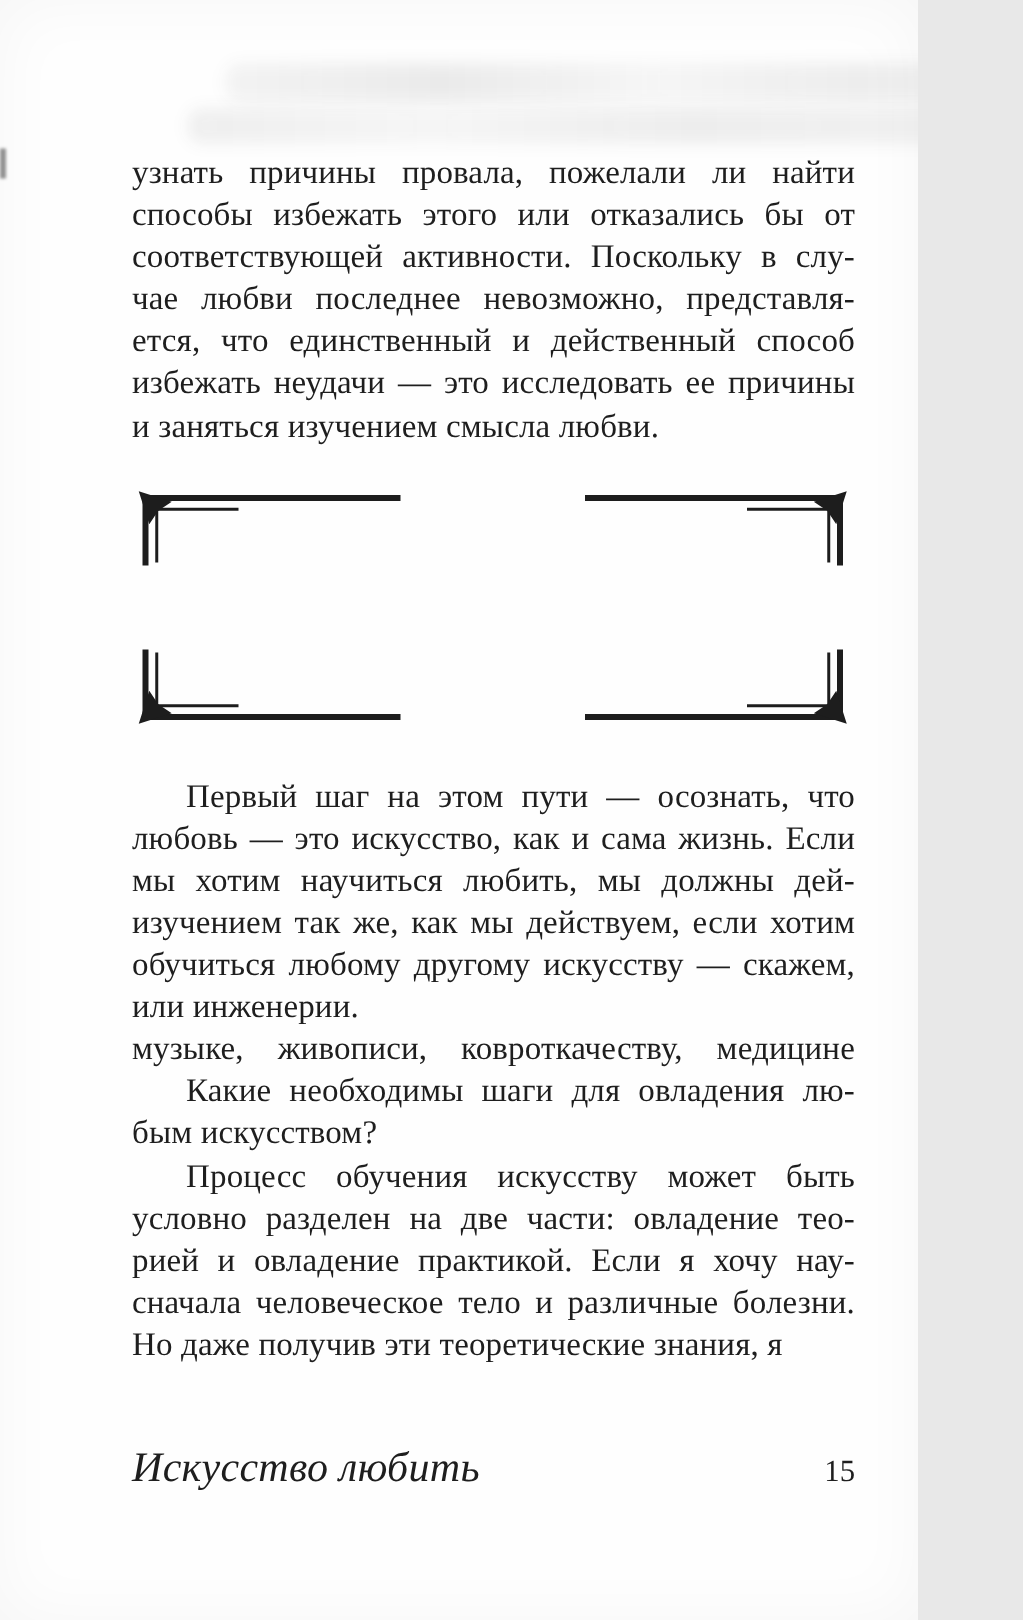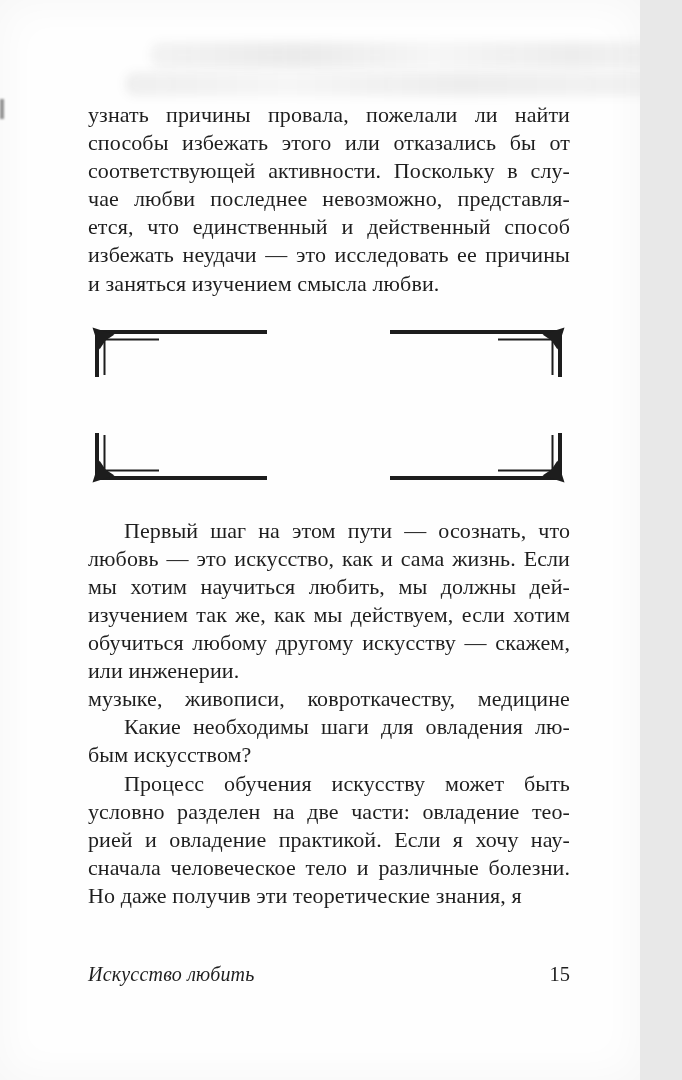--- a/index.html
+++ b/index.html
@@ -1,20 +1,19 @@
 <!DOCTYPE html>
 <html><head>
 <meta charset="utf-8">
 <style>
   html,body { margin:0; padding:0; background:#e8e8e8; }
   .page {
     position:relative; width:612px; height:1080px; background:#fefefe;
     font-family:"Liberation Serif", serif; color:#1e1e1e; overflow:hidden;
     box-shadow: inset 0 0 45px rgba(0,0,0,0.035);
-    padding-left: 28px;
   }
   .content { position:absolute; left:88px; top:101px; width:482px; }
   .para { margin:0; }
   .tline {
     font-size:22px; line-height:28.1px; letter-spacing:0.1px;
     text-align:justify; text-align-last:justify;
   }
   .tline.lastline { text-align-last:left; }
   .tline.indent { padding-left:36px; }
   .quote-block {
@@ -28,21 +27,21 @@
   }
   .quote-lines .tline {
     font-size:20px; line-height:28px; letter-spacing:0.2px;
     text-align:left; text-align-last:left; white-space:nowrap;
   }
   .quote-lines .tline.indent { padding-left:31px; }
   .footer {
     position:absolute; left:88px; top:963px; width:482px;
     display:flex; justify-content:space-between; align-items:baseline;
   }
-  .book-title { font-style:italic; font-size:20px; letter-spacing:0.2px; }
+  .book-title { font-style:italic; font-size:28px; letter-spacing:0.2px; }
   .page-number { font-size:20.5px; }
   
   .bleed-a, .bleed-b {
     position:absolute; border-radius:10px; filter:blur(5px); pointer-events:none;
   }
   .bleed-a { top:42px; left:150px; width:515px; height:26px;
     background:linear-gradient(90deg, rgba(40,40,40,.05), rgba(40,40,40,.09) 28%, rgba(40,40,40,.04) 55%, rgba(40,40,40,.08) 82%, rgba(40,40,40,.05)); }
   .bleed-b { top:72px; left:125px; width:545px; height:24px;
     background:linear-gradient(90deg, rgba(40,40,40,.07), rgba(40,40,40,.04) 30%, rgba(40,40,40,.08) 62%, rgba(40,40,40,.05)); }
   .edge-mark { position:absolute; left:0; top:99px; width:4px; height:20px;

